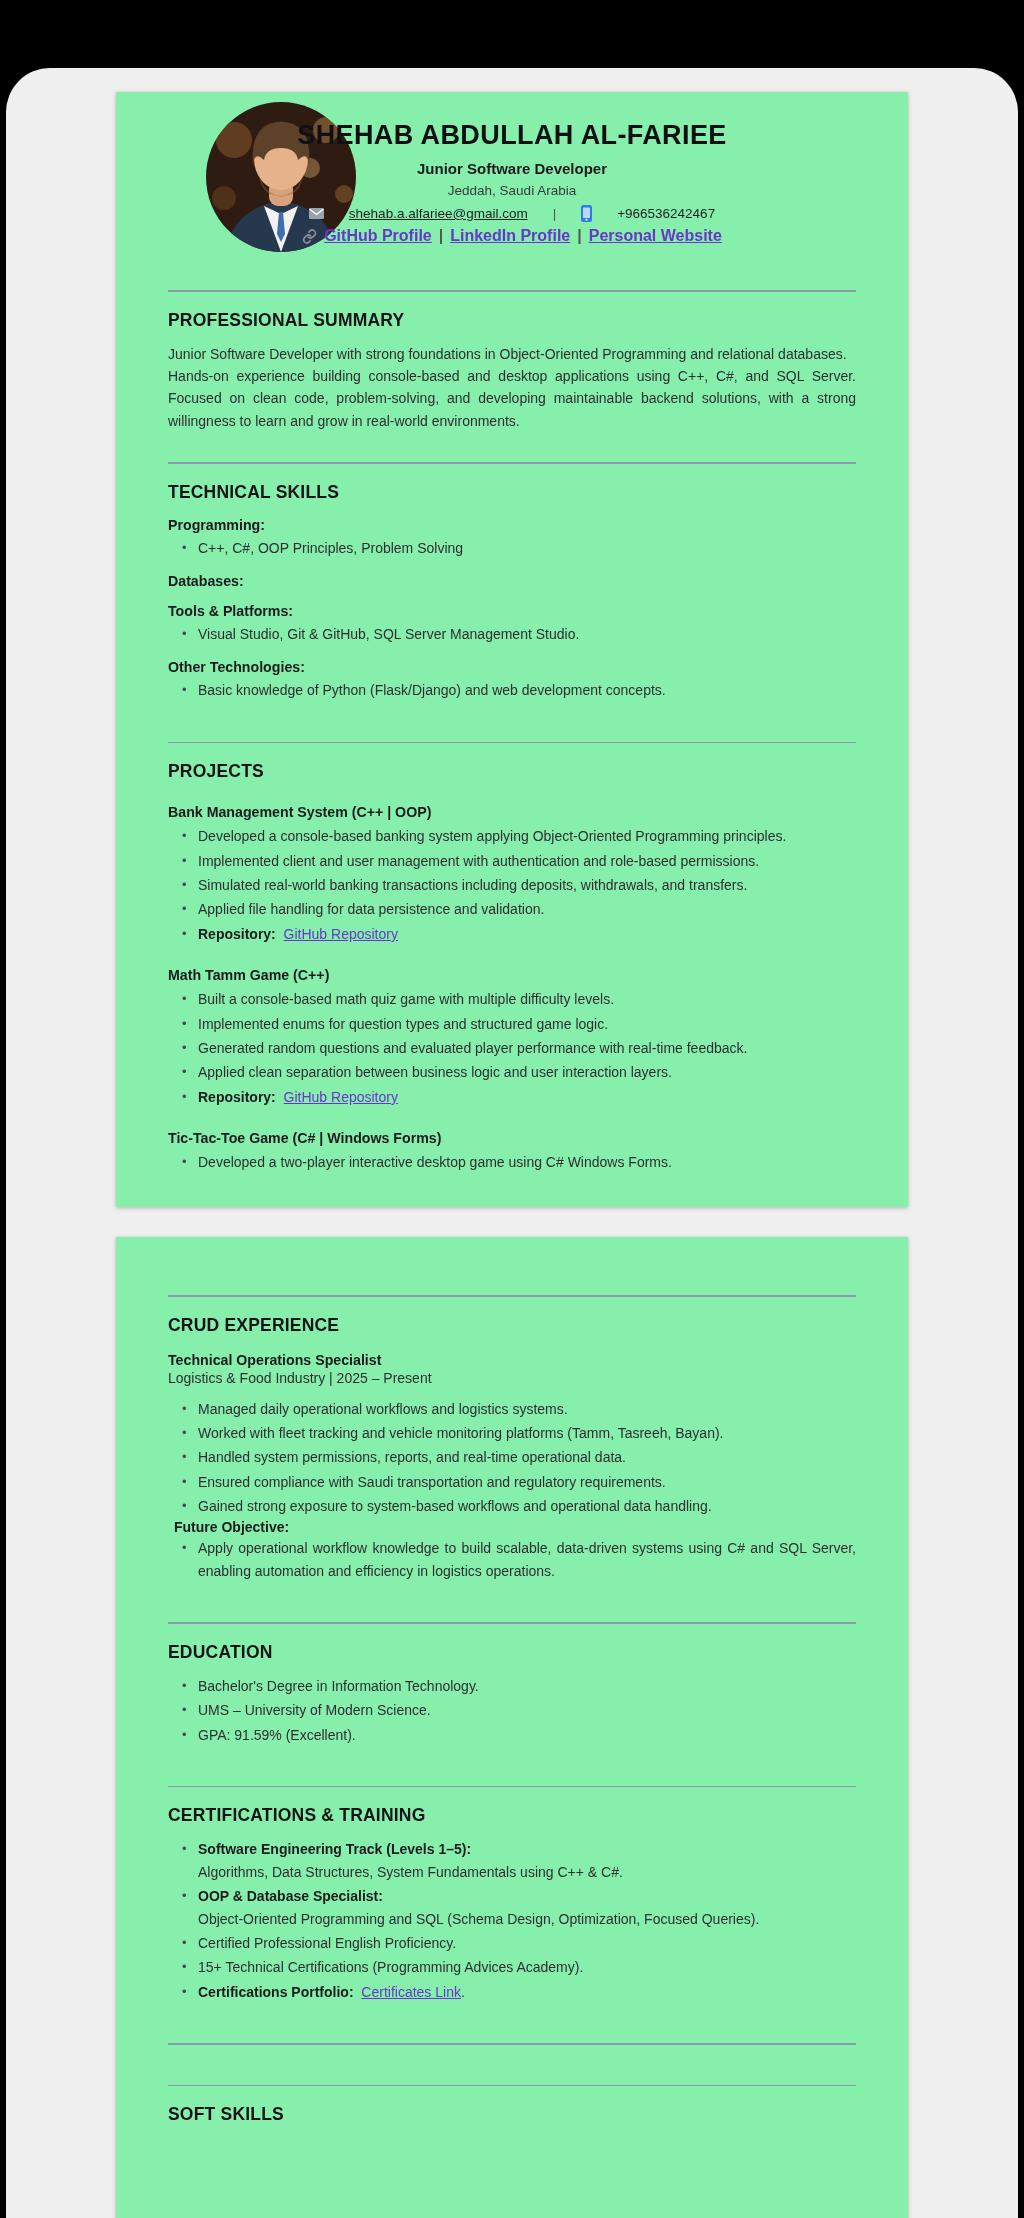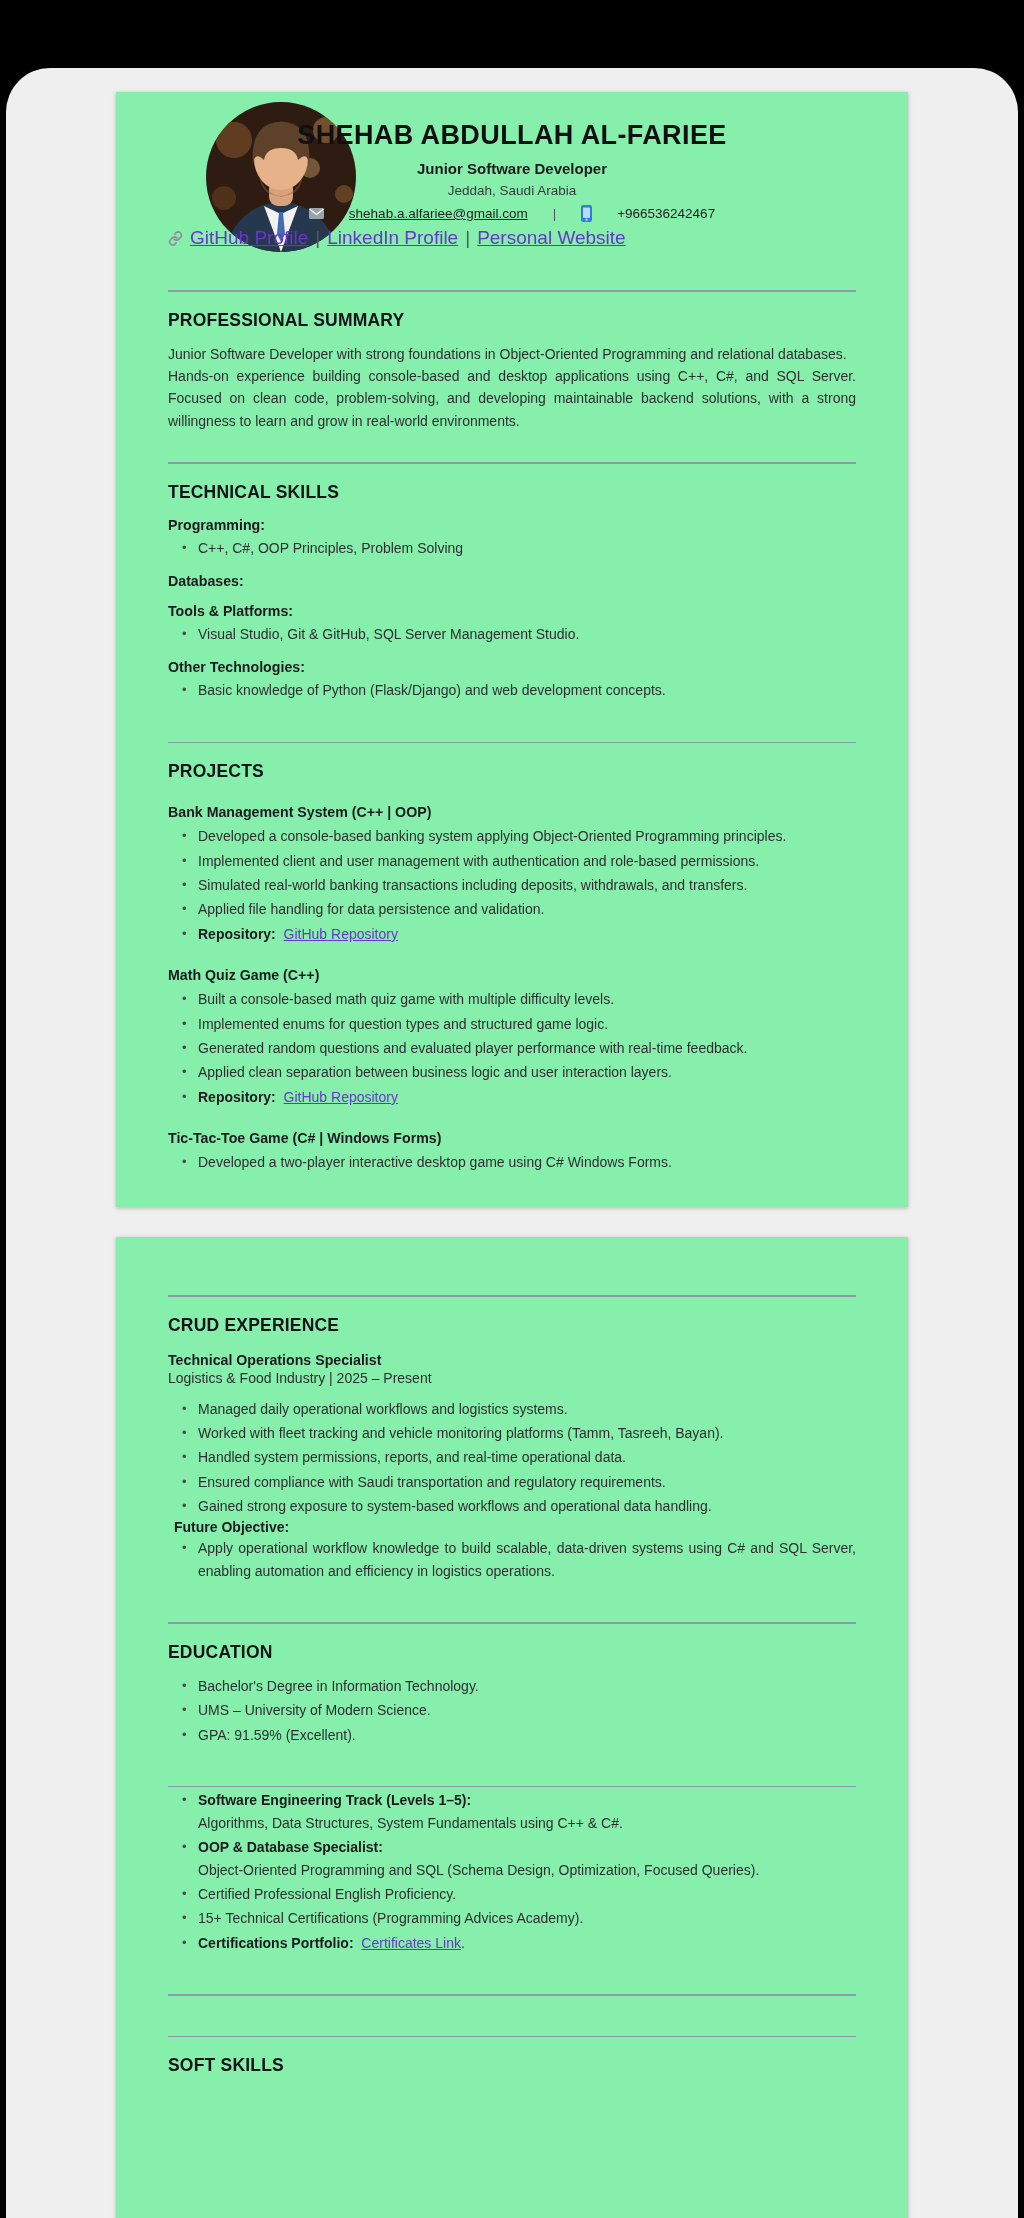--- a/index.html
+++ b/index.html
@@ -22,22 +22,22 @@
             border-radius:50%; overflow:hidden; }
   .avatar svg { display:block; }
   .head-text { position:absolute; left:0; right:0; top:0; text-align:center; padding-top:20px; }
   .cv-name { font-size:27px; font-weight:800; color:#101014; letter-spacing:.4px; }
   .cv-title { font-size:15px; font-weight:700; color:#1b1b1f; margin-top:9px; }
   .cv-loc { font-size:13.5px; color:#3a3a3e; margin-top:6px; }
   .contact-row { font-size:13.5px; color:#1f1f23; margin-top:7px;
                  display:flex; justify-content:center; align-items:center; gap:25px; }
   .contact-row .sep, .links-row .sep { color:#55555a; }
   .email-link { color:#1f1f23; text-decoration:underline; }
-  .links-row { font-size:19px; margin-top:5px;
-               display:flex; align-items:center; gap:7px; }
+  .links-row { font-size:16px; margin-top:5px;
+               display:flex; justify-content:center; align-items:center; gap:7px;font-weight:bold; }
   .plink { color:#6a35cc; text-decoration:underline; cursor:pointer; }
   .icon { display:inline-flex; align-items:center; }
 
   
   .sec-h { font-size:17.5px; font-weight:800; color:#141418; letter-spacing:.2px;
            margin:18px 0 12px; }
   .body-txt { font-size:14px; line-height:1.6; color:#2e2e32; }
   .just { text-align:justify; }
 
   .group-label { font-size:14.2px; font-weight:700; color:#1b1b1f; margin:14px 0 4px; }
@@ -165,21 +165,21 @@
             <div class="bullet">Simulated real-world banking transactions including deposits, withdrawals, and transfers.</div>
             <div class="bullet">Applied file handling for data persistence and validation.</div>
           </div>
         <div class="bullet">
           <span class="b-bold">Repository:</span>&nbsp;
           <a class="plink">GitHub Repository</a>
         </div>
       </div>
 
       <div class="proj-block">
-        <div class="proj-title">Math Quiz Game (C++)</div>
+        <div class="proj-title">Math Tamm Game (C++)</div>
         <div>
             <div class="bullet">Built a console-based math quiz game with multiple difficulty levels.</div>
             <div class="bullet">Implemented enums for question types and structured game logic.</div>
             <div class="bullet">Generated random questions and evaluated player performance with real-time feedback.</div>
             <div class="bullet">Applied clean separation between business logic and user interaction layers.</div>
           </div>
         <div class="bullet">
           <span class="b-bold">Repository:</span>&nbsp;
           <a class="plink">GitHub Repository</a>
         </div>
@@ -221,20 +221,21 @@
       <div>
           <div class="bullet">Bachelor's Degree in Information Technology.</div>
           <div class="bullet">UMS – University of Modern Science.</div>
           <div class="bullet">GPA: 91.59% (Excellent).</div>
         </div>
     </div>
 
     <div class="divider big"></div>
 
     <div>
+      <div class="sec-h">CERTIFICATIONS &amp; TRAINING</div>
       <div class="bullet">
         <div class="b-bold">Software Engineering Track (Levels 1–5):</div>
         <div>Algorithms, Data Structures, System Fundamentals using C++ &amp; C#.</div>
       </div>
       <div class="bullet">
         <div class="b-bold">OOP &amp; Database Specialist:</div>
         <div>Object-Oriented Programming and SQL (Schema Design, Optimization, Focused Queries).</div>
       </div>
       <div class="bullet">Certified Professional English Proficiency.</div>
       <div class="bullet">15+ Technical Certifications (Programming Advices Academy).</div>

